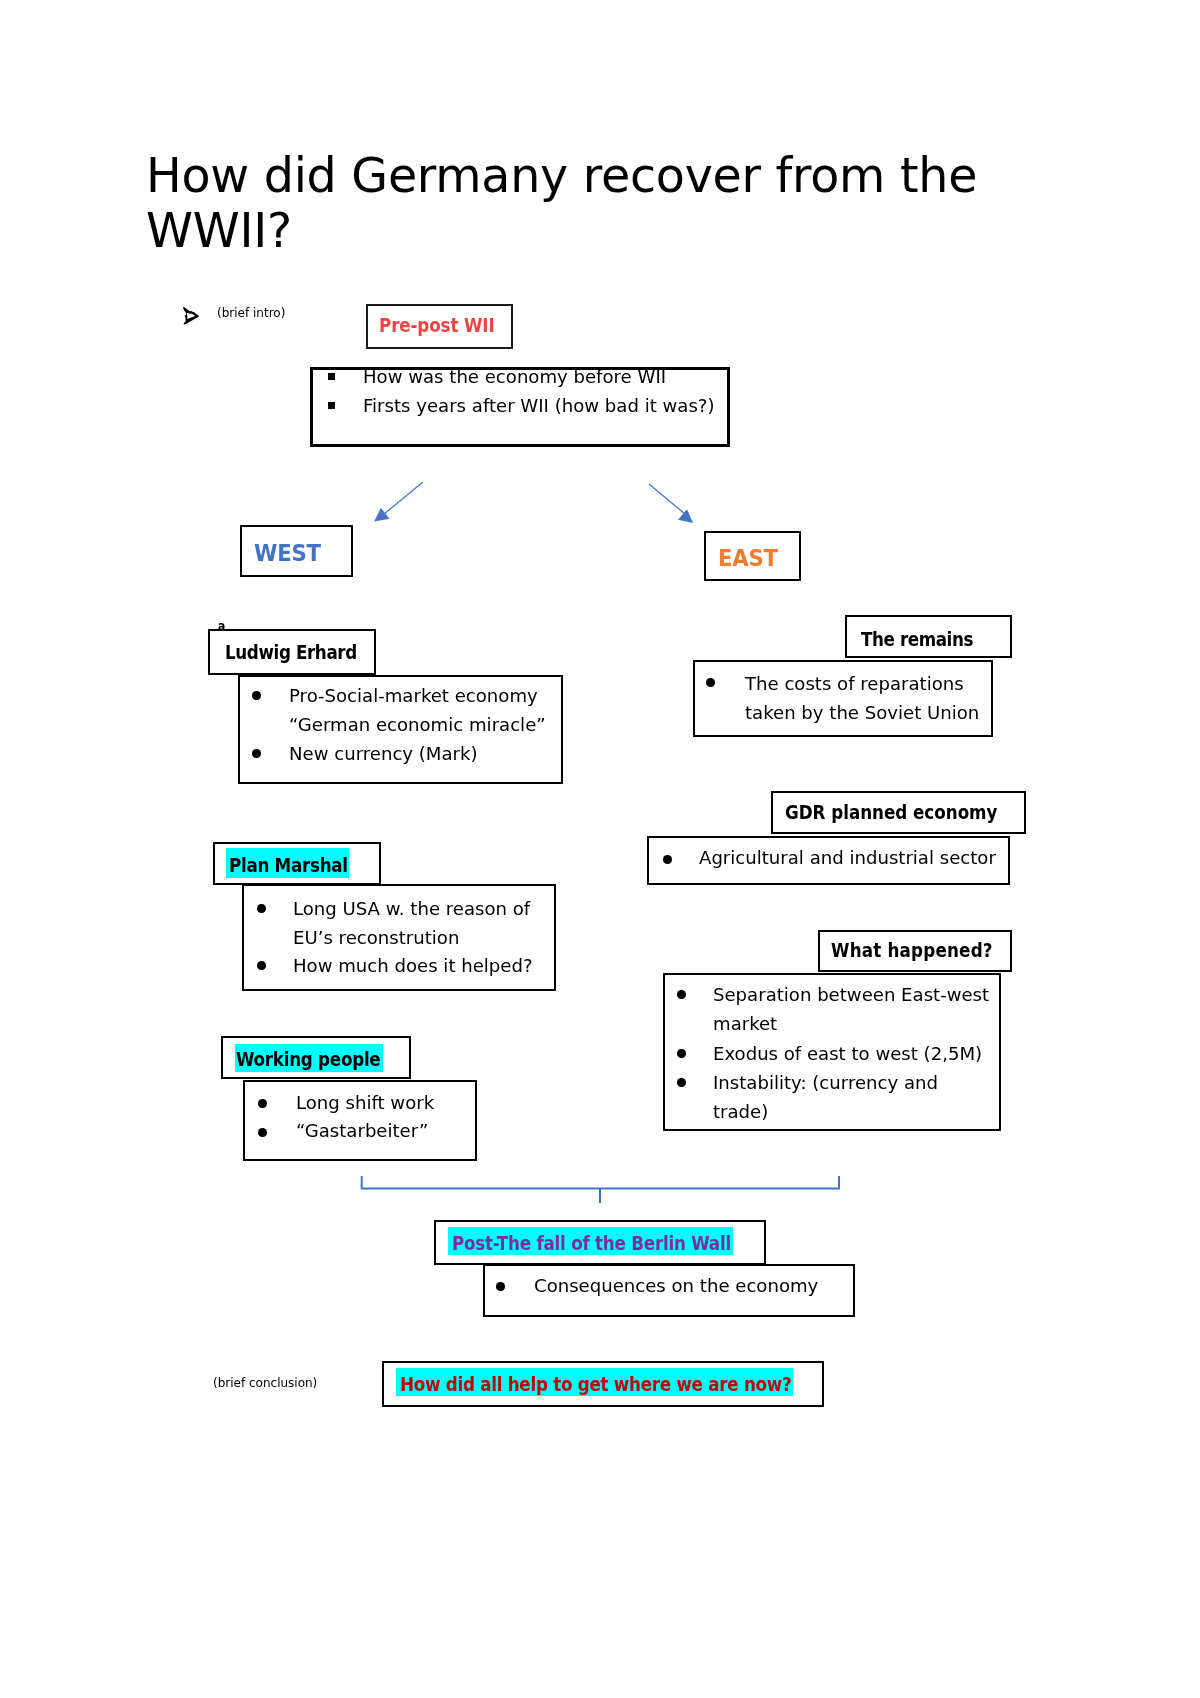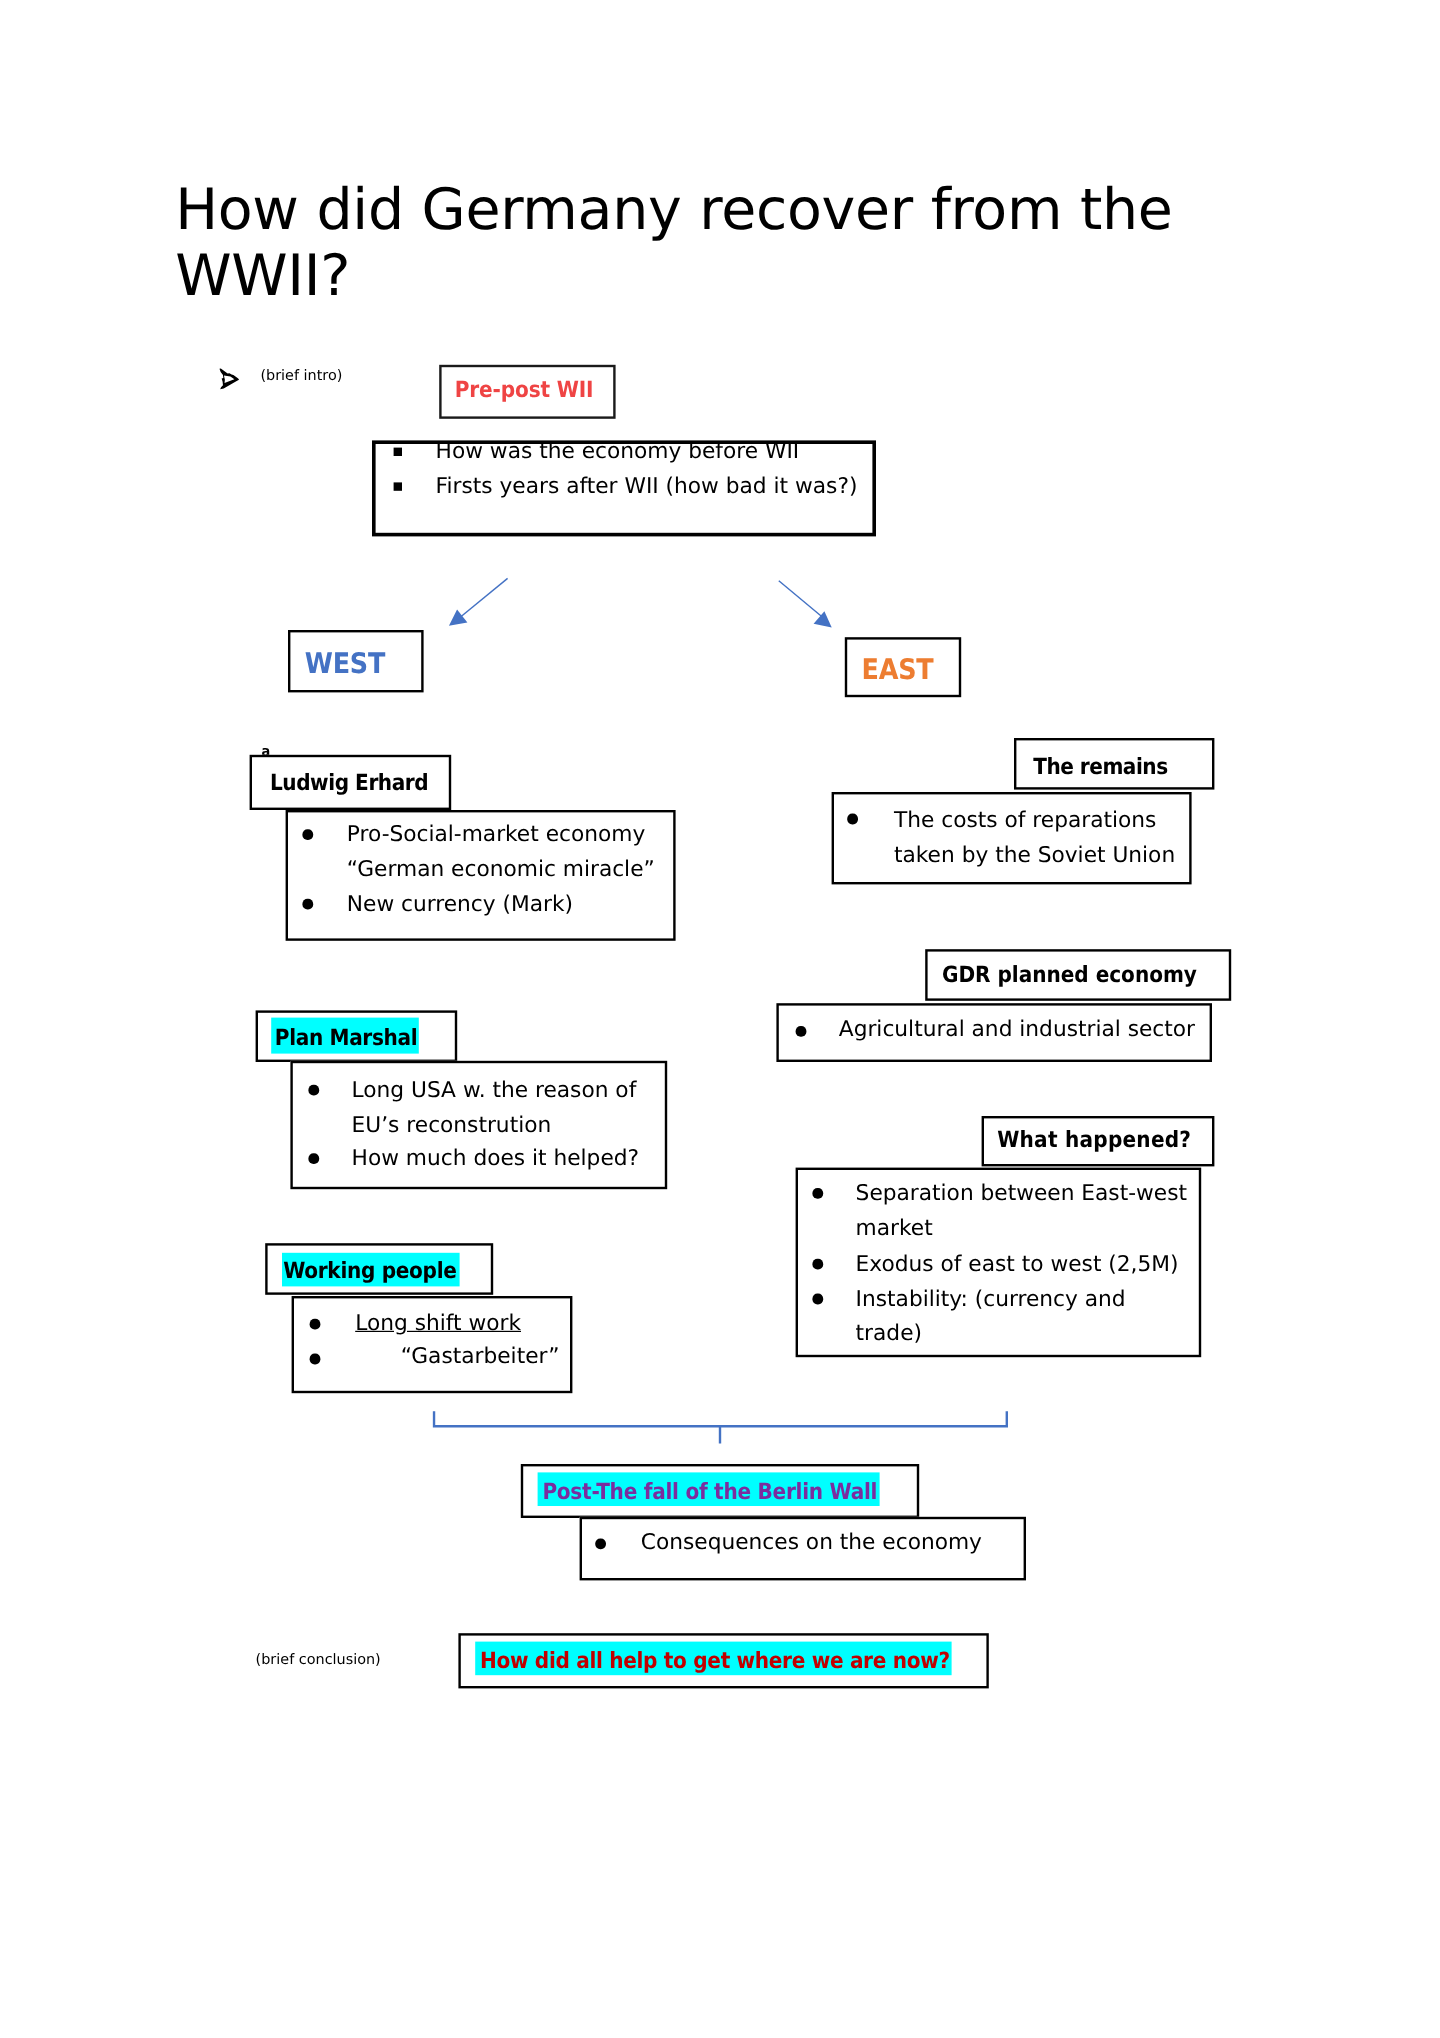--- a/index.html
+++ b/index.html
@@ -78,22 +78,22 @@
   <div class="btxt" style="left:293px;top:894px;"><span>Long USA w. the reason of</span>
 <span>EU’s reconstrution</span></div>
   <div class="btxt" style="left:293px;top:951px;">How much does it helped?</div>
 
   <div class="box" style="left:221px;top:1036px;width:190px;height:43px;"></div>
   <div class="hlrect" style="left:235px;top:1044px;width:148px;height:28px;"></div>
   <div class="hdrlbl" style="left:236px;top:1051px;letter-spacing:-0.25px;">Working people</div>
   <div class="box" style="left:243px;top:1080px;width:234px;height:81px;"></div>
   <span class="dot" style="left:258px;top:1099px;"></span>
   <span class="dot" style="left:258px;top:1128px;"></span>
-  <div class="btxt" style="left:296px;top:1088px;text-decoration:underline;">Long shift work</div>
-  <div class="btxt" style="left:296px;top:1116px;margin-left:38px;">“Gastarbeiter”</div>
+  <div class="btxt" style="left:296px;top:1088px;">Long shift work</div>
+  <div class="btxt" style="left:296px;top:1116px;">“Gastarbeiter”</div>
 
   <div class="box" style="left:845px;top:615px;width:167px;height:43px;"></div>
   <div class="hdrlbl" style="left:861px;top:631px;letter-spacing:-0.4px;">The remains</div>
   <div class="box" style="left:693px;top:660px;width:300px;height:77px;"></div>
   <span class="dot" style="left:706px;top:678px;"></span>
   <div class="btxt" style="left:745px;top:669px;"><span>The costs of reparations</span>
 <span>taken by the Soviet Union</span></div>
 
   <div class="box" style="left:771px;top:791px;width:255px;height:43px;"></div>
   <div class="hdrlbl" style="left:785px;top:804px;letter-spacing:-0.02px;">GDR planned economy</div>

